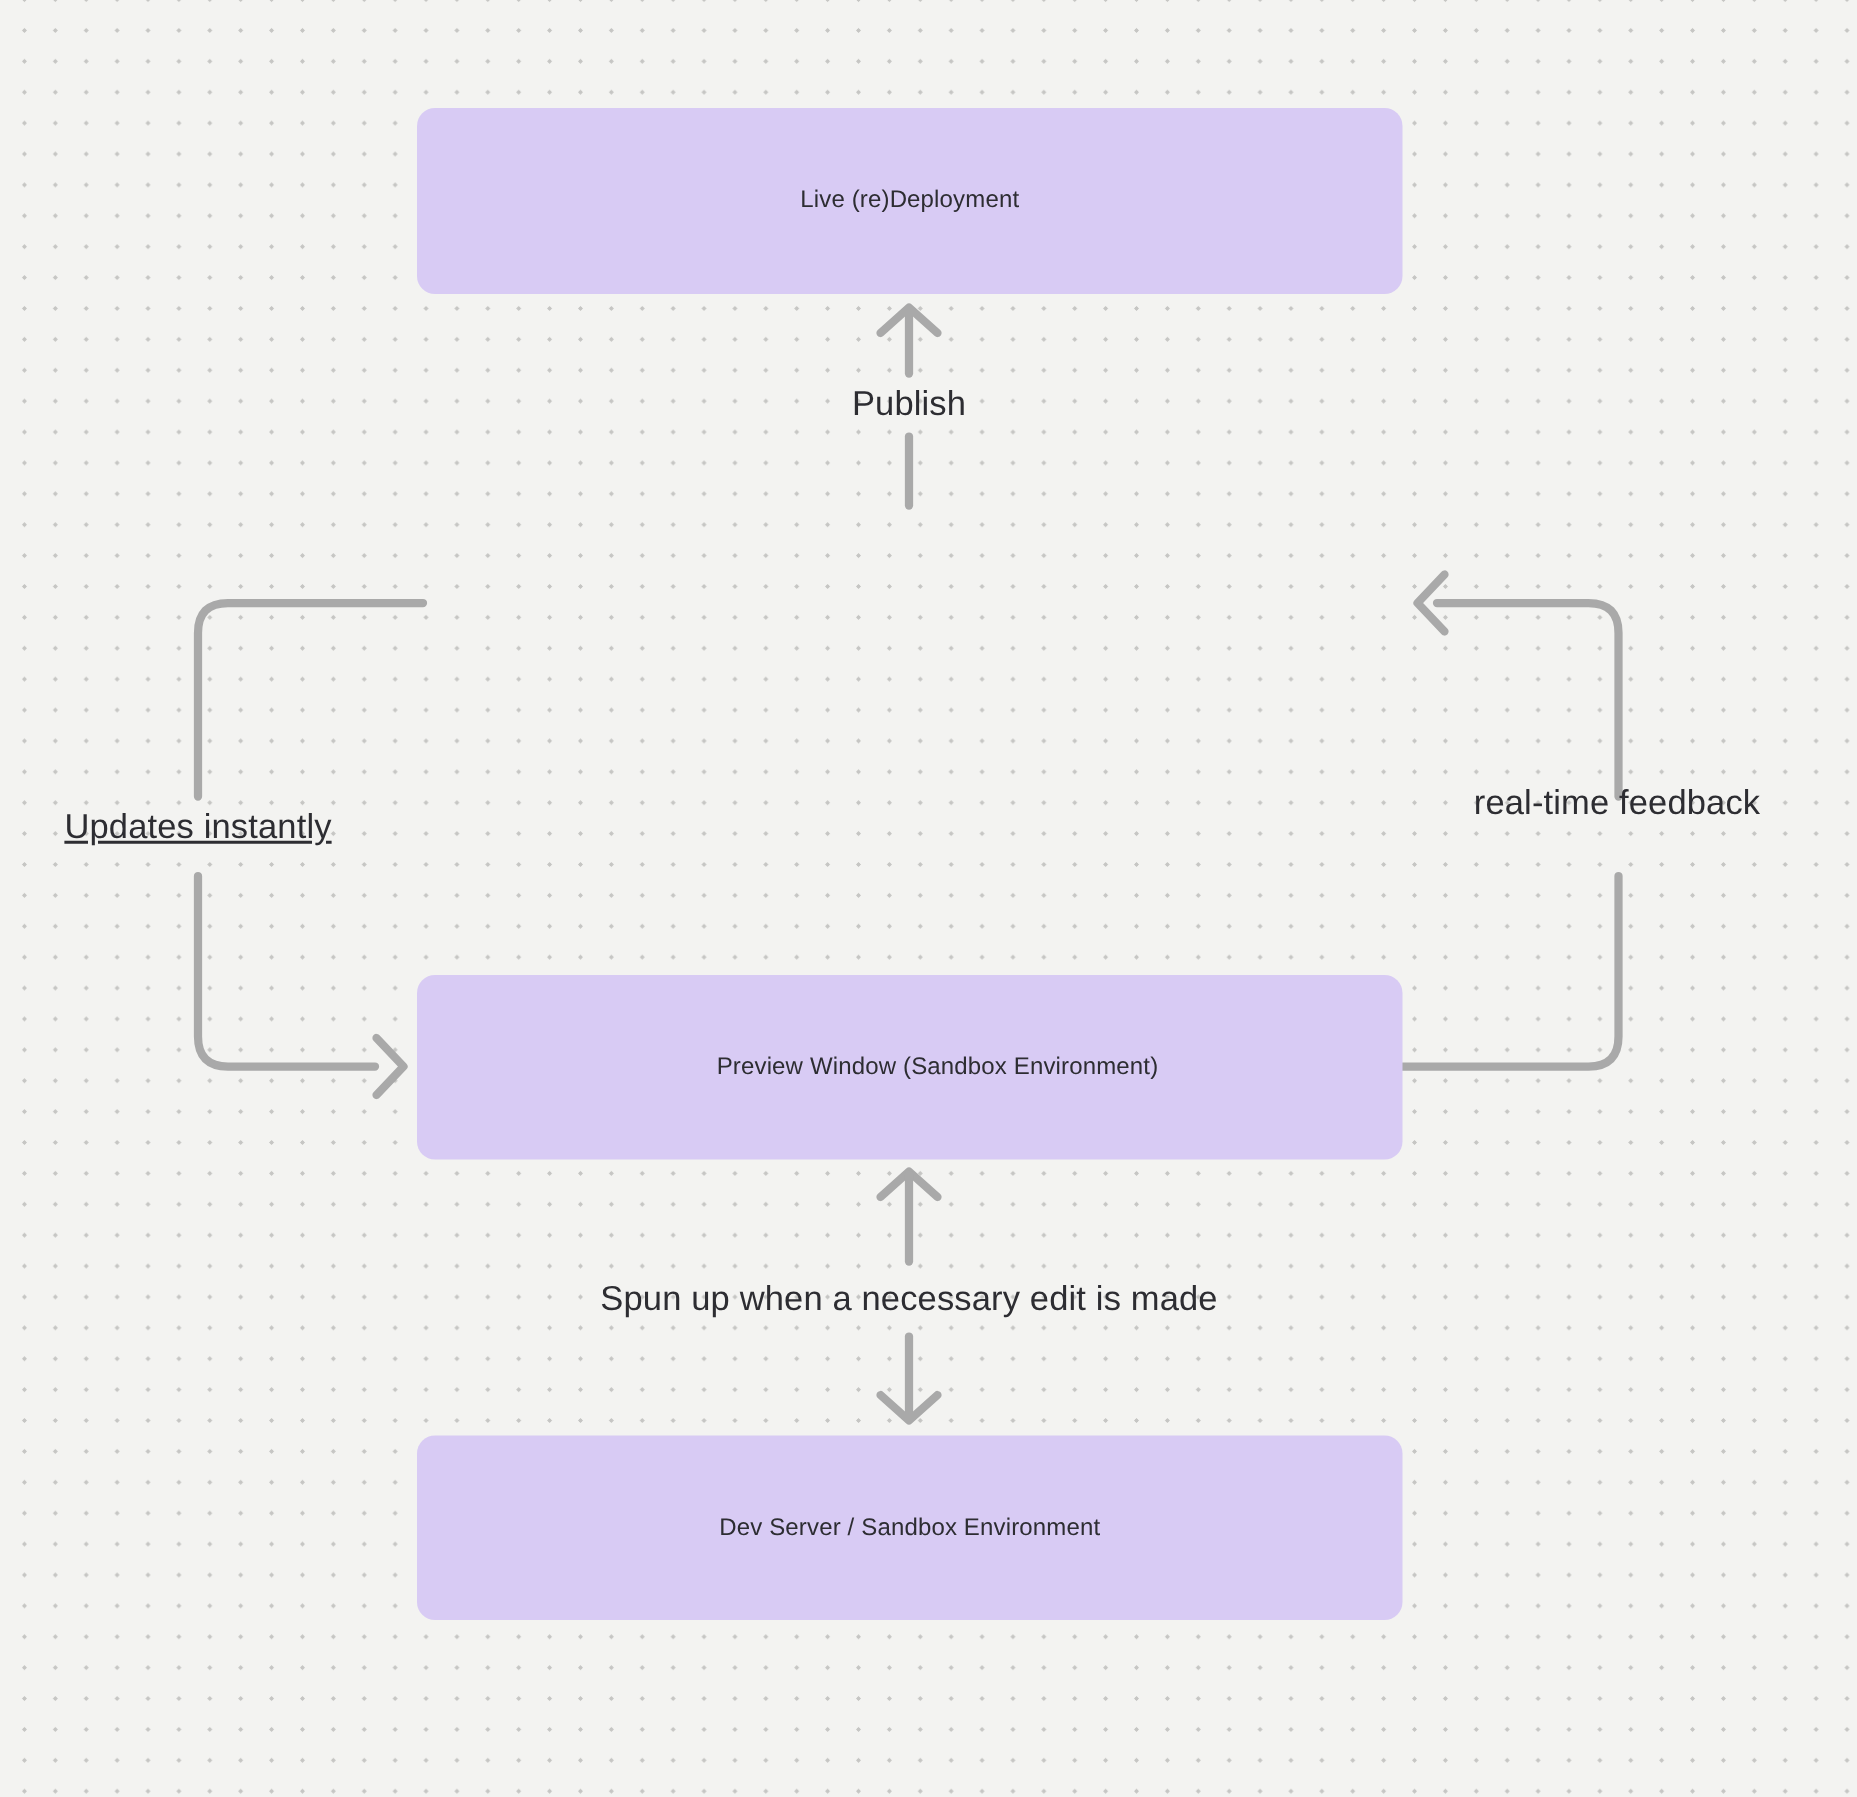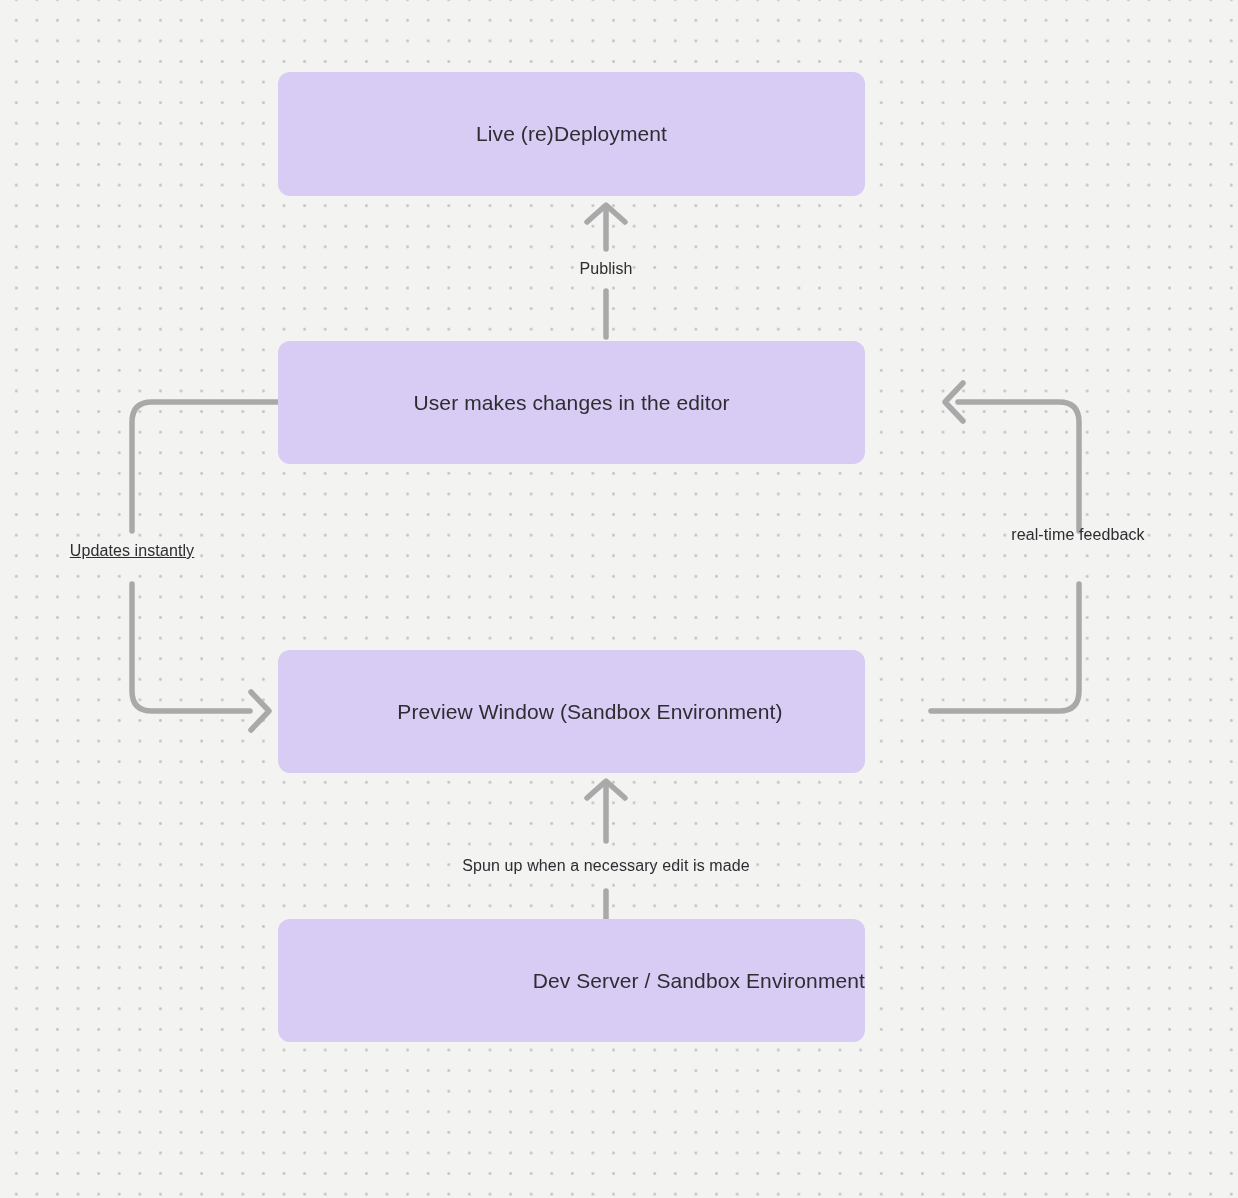--- a/index.html
+++ b/index.html
@@ -30,38 +30,38 @@
   svg.wires path{
     fill:none;
     stroke:var(--arrow);
     stroke-width:5.5;
     stroke-linecap:round;
     stroke-linejoin:round;
   }
   .node{
     position:absolute;
     left:278px;
-    width:587px;height:123px;
+    width:657px;height:123px;
     background:var(--node-fill);
     border-radius:12px;
     display:flex;align-items:center;justify-content:center;
     color:var(--text);
-    font-size:21px;
+    font-size:16px;
     letter-spacing:.1px;
   }
   .node-1{top:72px;height:124px;}
   .node-2{top:341px;}
   .node-3{top:650px;padding-left:37px;}
-  .node-4{top:919px;justify-content:flex-end;}
+  .node-4{top:957px;}
   .edge-label{
     position:absolute;
     transform:translate(-50%,-50%);
     white-space:nowrap;
     color:var(--text);
-    font-size:16px;
+    font-size:23px;
     letter-spacing:.1px;
   }
   .lbl-publish{left:606px;top:269px;}
   .lbl-updates{left:132px;top:551px;text-decoration:underline;}
   .lbl-feedback{left:1078px;top:535px;}
   .lbl-spunup{left:606px;top:866px;}
 </style>
 </head>
 <body>
 
@@ -92,23 +92,20 @@
       <path d="M 606 783 L 606 841"></path>
       <path d="M 606 891 L 606 945"></path>
       <path d="M 587 930 L 606 947 L 625 930"></path>
     </g>
   </svg>
 
   <div class="node node-1">
     <span>Live (re)Deployment</span>
   </div>
 
-  <div class="node node-2">
-    <span>User makes changes in the editor</span>
-  </div>
 
   <div class="node node-3">
     <span>Preview Window (Sandbox Environment)</span>
   </div>
 
   <div class="node node-4">
     <span>Dev Server / Sandbox Environment</span>
   </div>
 
   <div class="edge-label lbl-publish">Publish</div>

